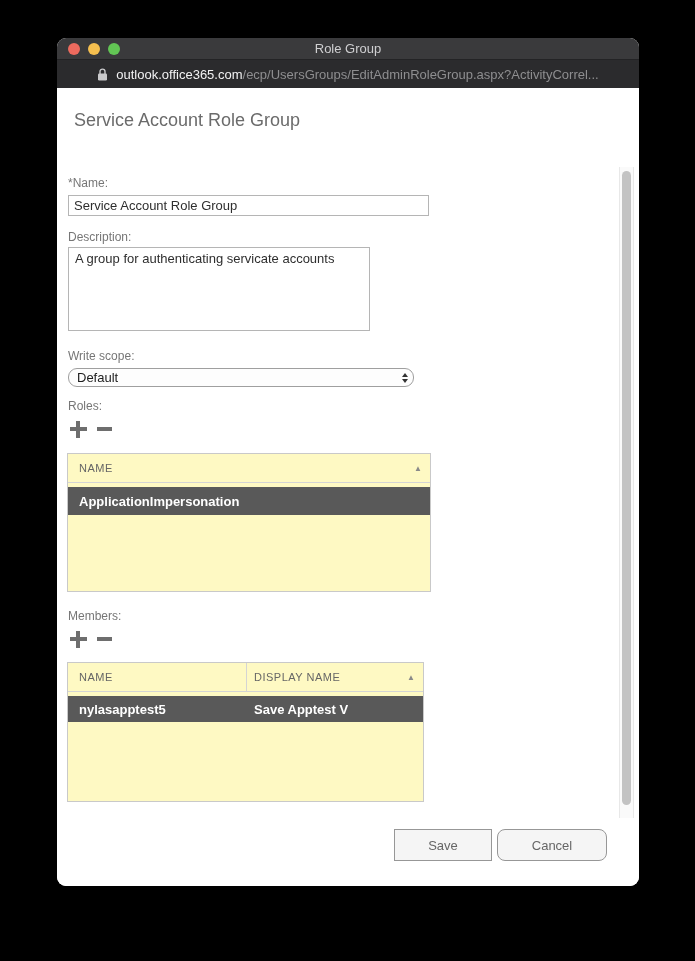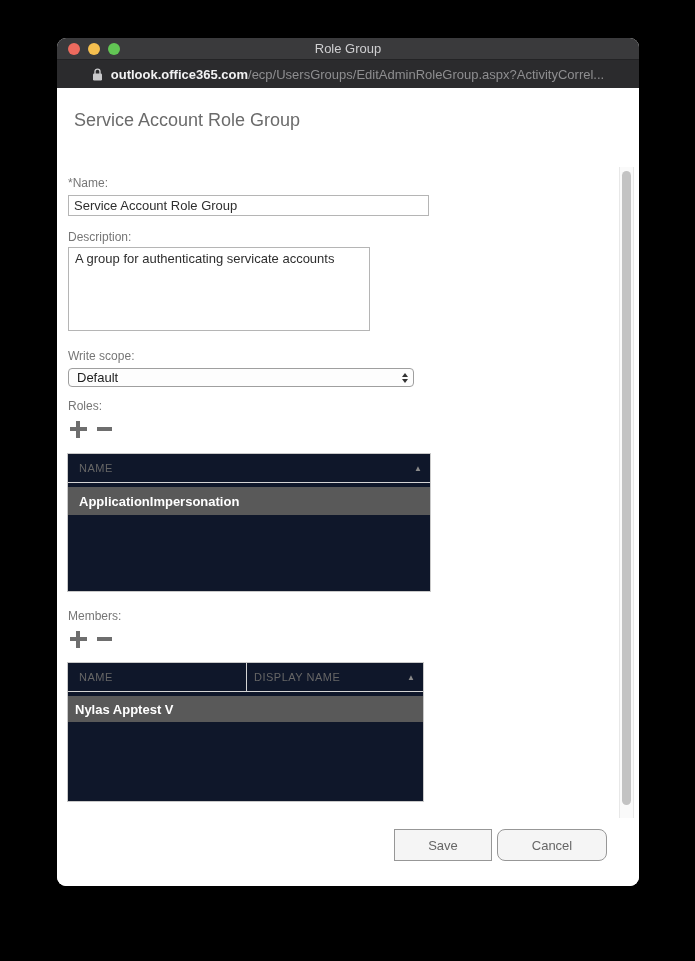--- a/index.html
+++ b/index.html
@@ -15,56 +15,56 @@
   .lights { position:absolute; left:11px; top:0; height:22px; display:flex; align-items:center; gap:8px; }
   .light { width:12px; height:12px; border-radius:50%; cursor:default; }
   .light.close { background:#ed6a5e; }
   .light.min   { background:#f5bf4f; }
   .light.zoom  { background:#62c554; }
   .title-text { color:#cfcfd1; font-size:13px; }
 
   
   .urlbar { height:28px; background:#2b2b2d; display:flex; align-items:center; justify-content:center; }
   .lock { margin-right:8px; display:inline-flex; }
-  .url-domain { color:#f2f2f3; font-size:13px; font-weight:700; }
+  .url-domain { color:#f2f2f3; font-size:13px; font-weight:400; }
   .url-path   { color:#8e8e90; font-size:13px; }
 
   
   .content { position:absolute; top:50px; left:0; right:0; bottom:0; background:#fff; }
 
   .page-title { position:absolute; left:17px; top:22px; font-size:18px; font-weight:300; color:#6b6b6b; }
 
   .lbl { position:absolute; left:11px; font-size:12px; color:#767676; }
 
   .txt-input { position:absolute; left:11px; top:107px; width:361px; height:21px;
                border:1px solid #b5b5b5; font-size:13px; color:#2e2e2e; padding:0 5px;
                font-family:"Liberation Sans", sans-serif; outline:none; }
   .txt-area { position:absolute; left:11px; top:159px; width:302px; height:84px;
               border:1px solid #b5b5b5; font-size:13px; color:#2e2e2e; padding:3px 6px;
               font-family:"Liberation Sans", sans-serif; resize:none; outline:none; line-height:1.3; }
 
   .mac-select { position:absolute; left:11px; top:280px; width:346px; height:19px;
-                border:1px solid #9f9f9f; border-radius:4px; background:#fdfdfd;
+                border:1px solid #9f9f9f; border-radius:9px; background:#fdfdfd;
                 display:flex; align-items:center; padding-left:8px; font-size:13px; color:#1c1c1c;
                 cursor:default; }
   .stepper { position:absolute; right:5px; top:0; height:100%; display:flex; flex-direction:column;
              justify-content:center; align-items:center; }
   .tri-up { width:0; height:0; border-left:3.5px solid transparent; border-right:3.5px solid transparent;
             border-bottom:4.5px solid #333; margin-bottom:2px; }
   .tri-dn { width:0; height:0; border-left:3.5px solid transparent; border-right:3.5px solid transparent;
             border-top:4.5px solid #333; }
 
   .tool-row { position:absolute; left:13px; display:flex; align-items:center; gap:10px; }
   .plus { position:relative; width:17px; height:17px; cursor:pointer; }
   .plus::before { content:""; position:absolute; left:0; top:6px; width:17px; height:4px; background:#6e6e6e; }
   .plus::after  { content:""; position:absolute; left:6px; top:0; width:4px; height:17px; background:#6e6e6e; }
   .minus { position:relative; width:15px; height:17px; cursor:pointer; }
   .minus::before { content:""; position:absolute; left:0; top:6px; width:15px; height:4px; background:#6e6e6e; }
 
-  .table { position:absolute; border:1px solid #c9c9c9; background:#0f172a; }
+  .table { position:absolute; border:1px solid #c9c9c9; background:#fef9c3; }
   .thead { height:29px; border-bottom:1px solid #d4d4d4; display:flex; align-items:stretch; position:relative; }
   .th { display:flex; align-items:center; padding-left:11px; font-size:11px; color:#666;
         letter-spacing:0.5px; }
   .th-divided { border-right:1px solid #d4d4d4; }
   .sort-asc { position:absolute; right:8px; top:0; height:100%; display:flex; align-items:center;
               font-size:8px; color:#8a8a8a; }
   .sel-row { margin-top:4px; background:#595959; color:#fff; display:flex; align-items:center;
              font-size:13px; font-weight:700; cursor:default; }
   .cell { padding-left:11px; white-space:nowrap; overflow:hidden; }
 
@@ -152,21 +152,22 @@
       <div class="plus"></div>
       <div class="minus"></div>
     </div>
     <div class="table members-table">
       <div class="thead">
         <div class="th col-name th-divided">NAME</div>
         <div class="th col-display">DISPLAY NAME</div>
         <div class="sort-asc">▲</div>
       </div>
       <div class="sel-row">
-        <div class="cell col-display">Nylas Apptest V</div>
+        <div class="cell col-name">nylasapptest5</div>
+        <div class="cell col-display">Save Apptest V</div>
       </div>
     </div>
 
     <button class="btn btn-save">Save</button>
     <button class="btn btn-cancel">Cancel</button>
 
     <div class="scroll-track">
       <div class="scroll-thumb"></div>
     </div>
 

